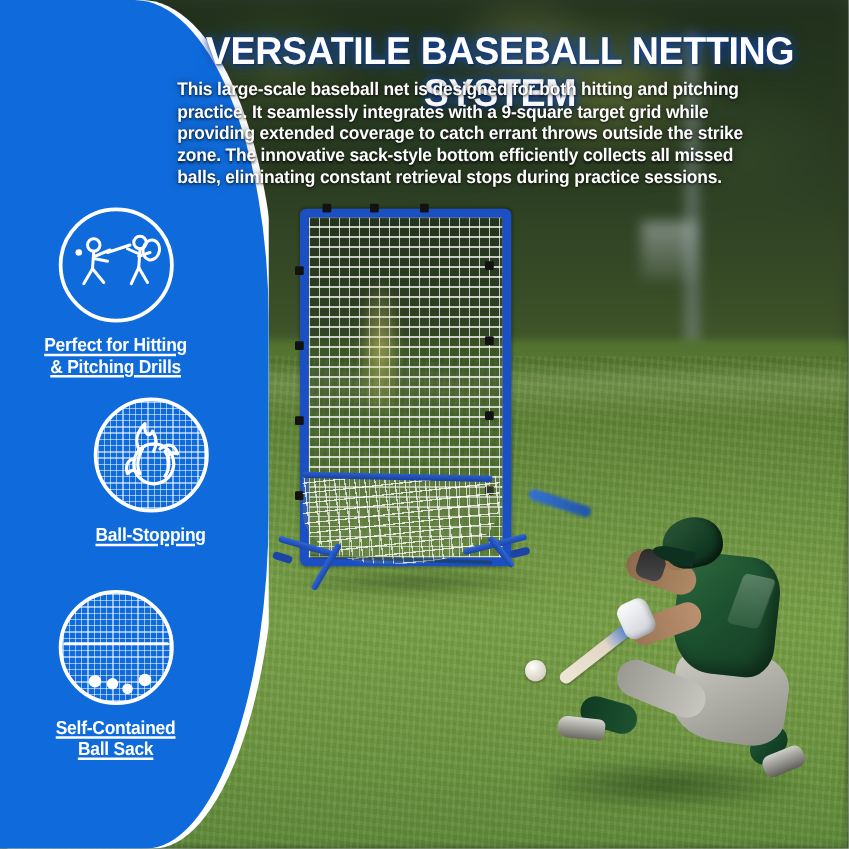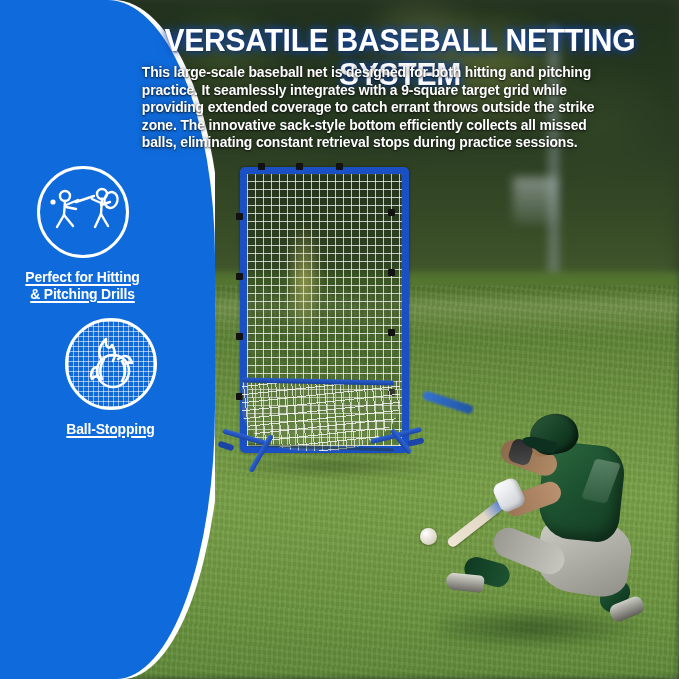--- a/index.html
+++ b/index.html
@@ -207,21 +207,21 @@
   }
 
   
   .panel{
     position:absolute;left:0;top:0;width:215px;height:679px;
     background:#0f6bdc;
     border-radius:0 50% 46% 0 / 0 38% 40% 0;
     box-shadow:6px 0 0 0 #ffffff;
     clip-path:inset(0 0 0 0);
   }
-  .panel-inner{position:absolute;inset:0;}
+  .panel-inner{position:absolute;inset:0;margin-left:10px;}
 
   
   .feature{position:absolute;left:0;width:165px;text-align:center;}
   .f1{top:166px;}
   .f2{top:318px;padding-left:28px;}
   .f3{top:472px;}
 
   .f-icon{
     width:86px;height:86px;margin:0 auto;border-radius:50%;
     border:3px solid #ffffff;position:relative;overflow:hidden;
@@ -369,20 +369,39 @@
               <path d="M36 38 C32 44 31 52 34 58"></path>
               <path d="M54 40 C58 46 58 54 54 60"></path>
             </g>
           </svg>
         </div>
         <div class="f-label">
           <span>Ball-Stopping</span>
         </div>
       </div>
 
+      <div class="feature f3">
+        <div class="f-icon">
+          <svg viewBox="0 0 86 86" width="86" height="86" aria-hidden="true">
+            <g stroke="#ffffff" stroke-width="2.4" stroke-linecap="round">
+              <path d="M2 40 L84 40" fill="none"></path>
+            </g>
+            <g fill="#ffffff">
+              <circle cx="26" cy="70" r="5"></circle>
+              <circle cx="40" cy="72" r="4.6"></circle>
+              <circle cx="52" cy="76" r="4.2"></circle>
+              <circle cx="66" cy="69" r="5"></circle>
+            </g>
+          </svg>
+        </div>
+        <div class="f-label">
+          <span>Self-Contained</span>
+          <span>Ball Sack</span>
+        </div>
+      </div>
 
     </div>
   </div>
 
   <div class="headline">VERSATILE BASEBALL NETTING SYSTEM</div>
   <div class="body-copy">This large-scale baseball net is designed for both hitting and pitching practice. It seamlessly integrates with a 9-square target grid while providing extended coverage to catch errant throws outside the strike zone. The innovative sack-style bottom efficiently collects all missed balls, eliminating constant retrieval stops during practice sessions.</div>
 
 </div>
 
 </body></html>

